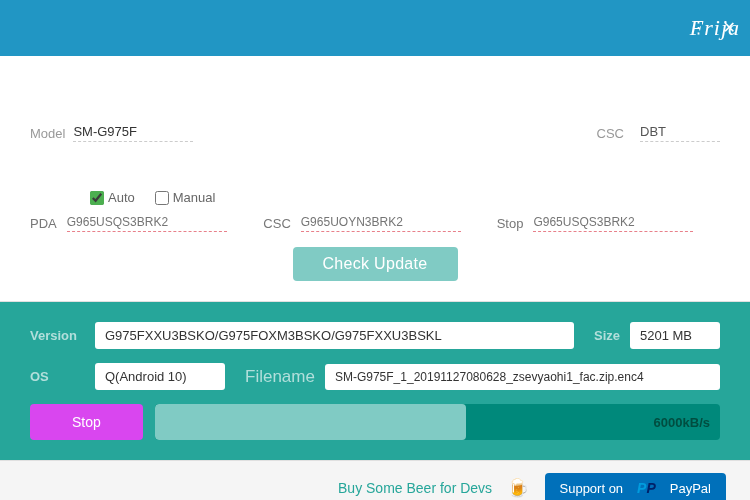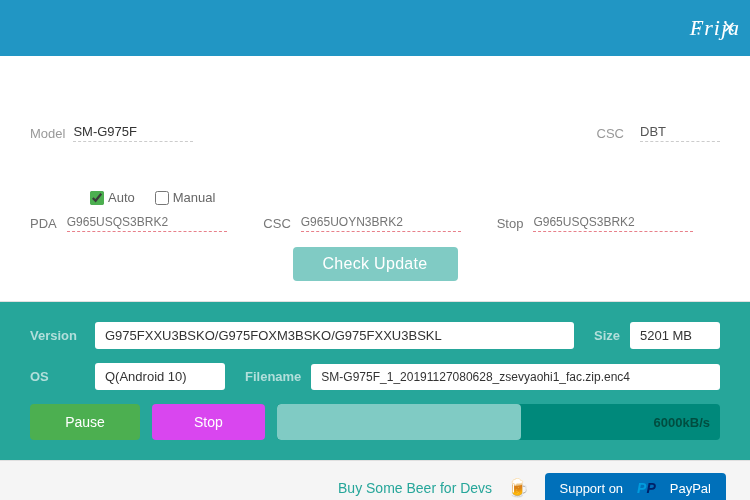--- a/index.html
+++ b/index.html
@@ -212,22 +212,22 @@
       border-radius: 3px;
       padding: 6px 10px;
       font-size: 13px;
       color: #333;
       outline: none;
       width: 130px;
     }
 
     .filename-label {
       color: #B2DFDB;
-      font-size: 13px;
-      font-weight: bold;
+      font-size: 17px;
+      font-weight: normal;
       white-space: nowrap;
       margin-left: 10px;
     }
 
     .filename-input {
       flex: 1;
       background: white;
       border: none;
       border-radius: 3px;
       padding: 6px 10px;
@@ -400,21 +400,20 @@
   </div>
 
   <div class="info-row">
     <span class="info-label">OS</span>
     <input class="os-input" type="text" readonly="" value="Q(Android 10)" style="">
     <span class="filename-label">Filename</span>
     <input class="filename-input" type="text" readonly="" value="SM-G975F_1_20191127080628_zsevyaohi1_fac.zip.enc4" style="">
   </div>
 
   <div class="action-row">
-    <button class="pause-btn">Pause</button>
     <button class="stop-btn">Stop</button>
     <div class="progress-bar-container">
       <div class="progress-bar-fill" style="width: 55%;"></div>
       <span class="progress-text">6000kB/s</span>
     </div>
   </div>
 </div>
 
 <div class="footer">
   <span class="footer-beer-text">Buy Some Beer for Devs</span>

